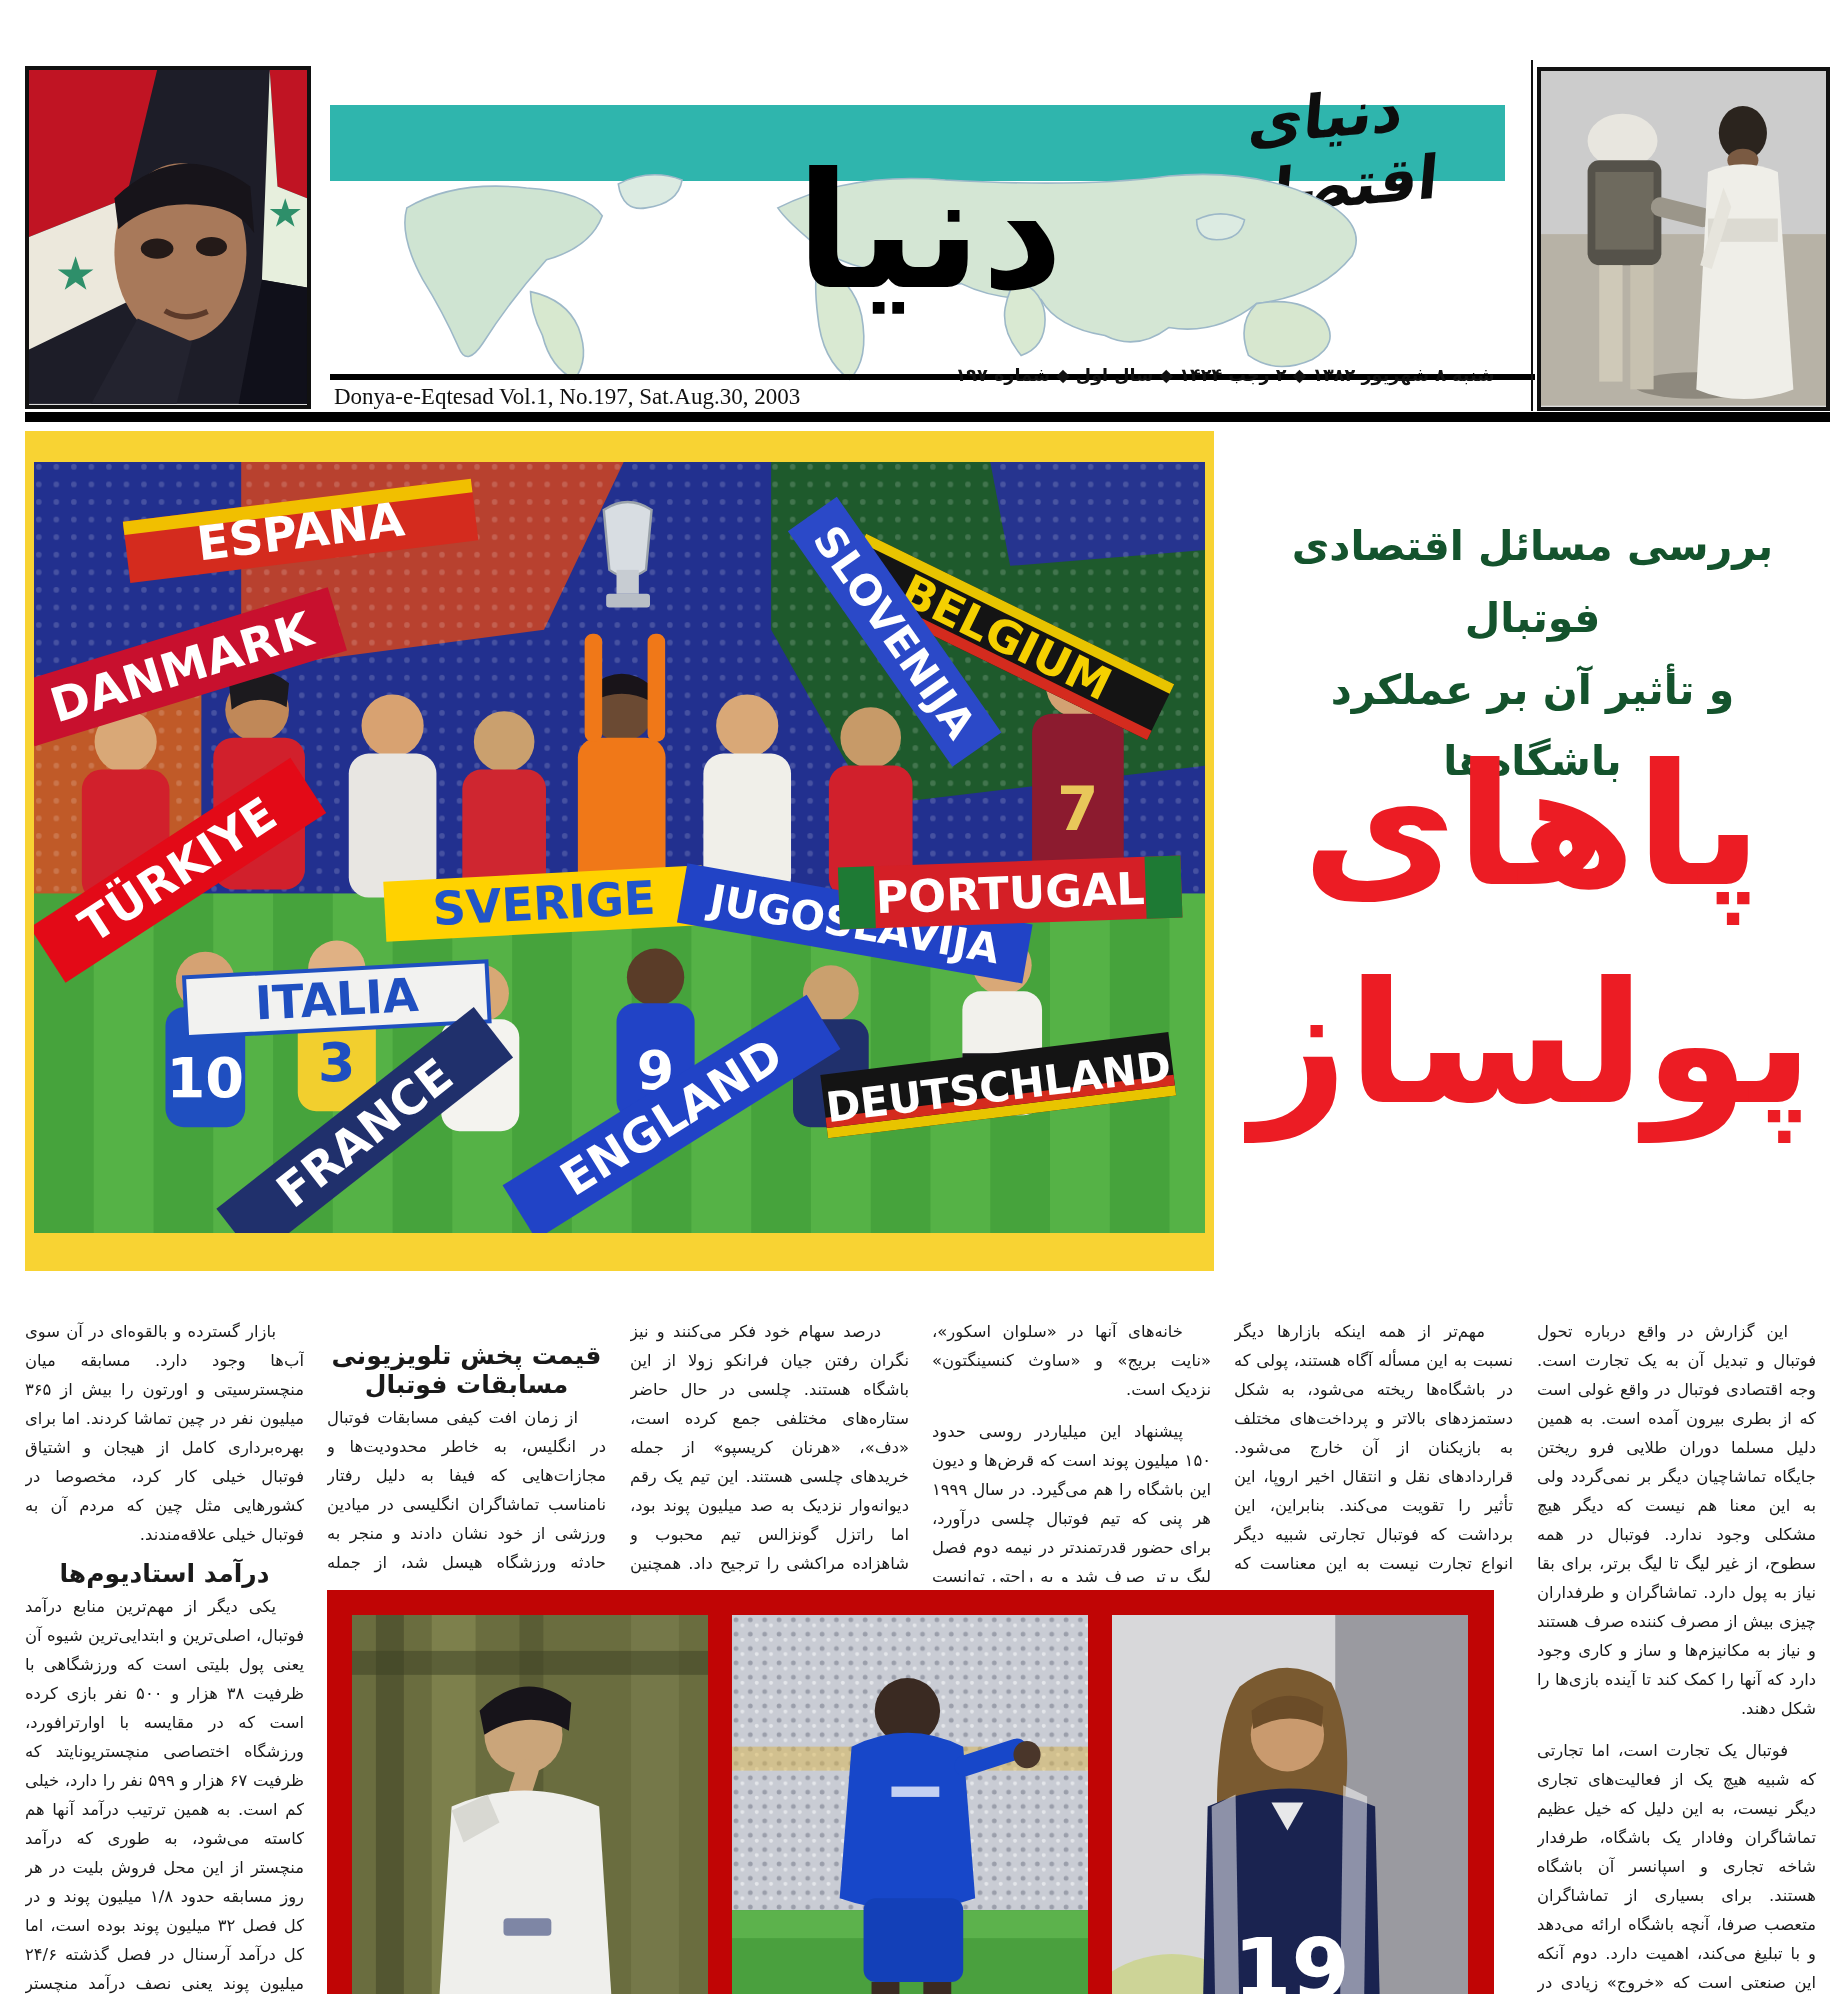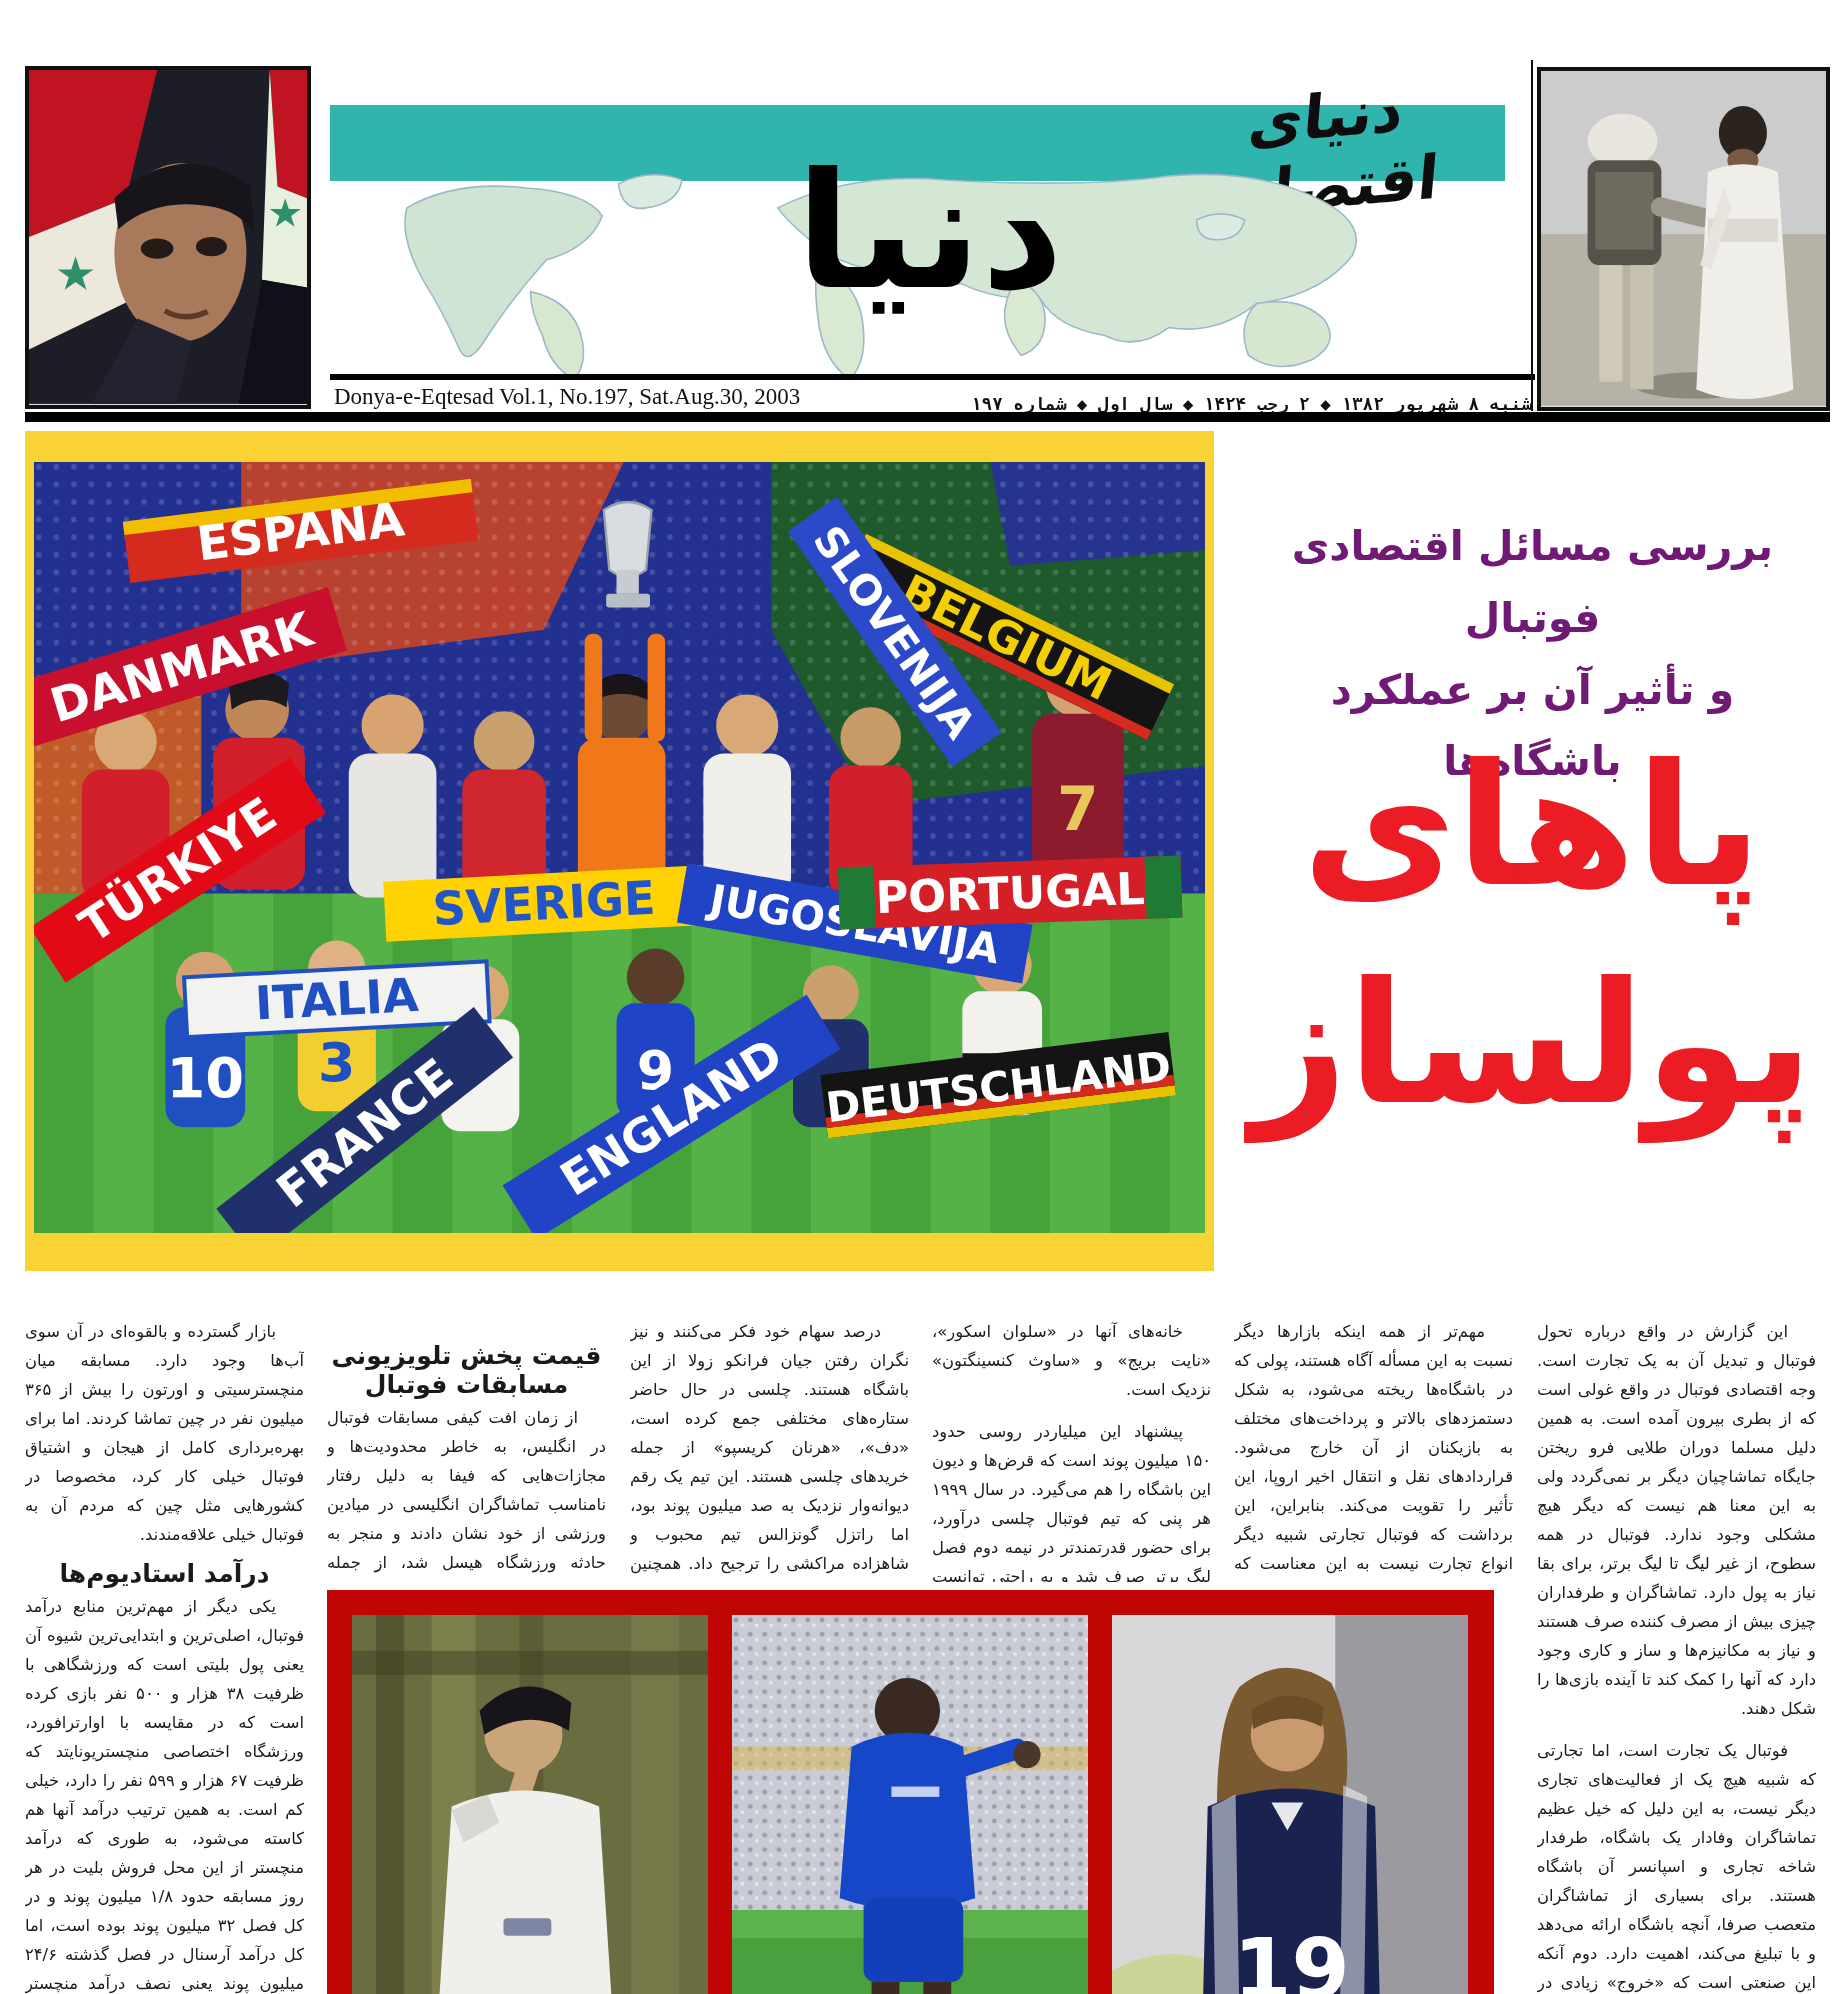--- a/index.html
+++ b/index.html
@@ -7,29 +7,29 @@
         font-family:"DejaVu Sans",sans-serif;color:#1a1a1a;}
   .abs{position:absolute;}
   
   .photo-frame{border:4.8px solid #111;box-sizing:border-box;overflow:hidden;background:#ddd;}
   #teal-bar{left:330px;top:105px;width:1175px;height:76px;background:#2fb5ad;}
   #masthead-logo{left:1245px;top:60px;width:279px;height:172px;display:flex;align-items:center;justify-content:center;
       font-size:60px;font-weight:900;color:#0d0d0d;transform:rotate(-5deg) skewX(-10deg);letter-spacing:-2.4px;}
   #masthead-word{left:790px;top:144px;width:279px;text-align:center;font-size:160px;font-weight:900;color:#000;line-height:1.1;}
   #thin-rule{left:330px;top:374px;width:1205px;height:5.6px;background:#000;}
   #dateline-en{left:334px;top:384px;width:598px;font-size:23px;color:#111;font-family:"Liberation Serif",serif;}
-  #dateline-fa{left:918px;top:394px;width:614px;text-align:right;direction:rtl;font-size:17.6px;font-weight:bold;color:#111;font-family:Liberation Mono, monospace;}
+  #dateline-fa{left:918px;top:365px;width:614px;text-align:center;direction:rtl;font-size:17.6px;font-weight:bold;color:#111;}
   #thick-rule{left:25px;top:412px;width:1805px;height:10.4px;background:#000;}
   #header-vline{left:1531px;top:60px;width:2px;height:351px;background:#111;}
   
   #main-photo{left:25px;top:431px;width:1189px;height:840px;background:#f8d333;
       padding:31px 8.8px 38px 8.8px;box-sizing:border-box;}
   #main-photo svg{width:100%;height:100%;display:block;}
   #kicker{left:1245px;top:511px;width:575px;text-align:center;direction:rtl;
-      color:#701a75;font-weight:bold;font-size:41px;line-height:1.75;}
+      color:#14532d;font-weight:bold;font-size:41px;line-height:1.75;}
   #headline{left:1237px;top:726px;width:590px;text-align:center;direction:rtl;color:#ec1c24;font-weight:bold;}
   #headline .hl1{font-size:168px;line-height:1.2;}
   #headline .hl2{font-size:168px;line-height:1.2;margin-top:16px;}
   
   .col{position:absolute;width:279px;direction:rtl;text-align:justify;font-size:16.4px;line-height:29px;overflow:hidden;}
   .col p{margin:0 0 0 0;text-indent:28px;}
   .col p + p{margin-top:13px;}
   .col-h{font-weight:bold;text-align:center;text-indent:0 !important;font-size:25px;margin:10.4px 0 4px 0;}
   #photo-strip{left:327px;top:1590px;width:1167px;height:575px;background:#c00505;
       display:flex;gap:24px;padding:25px;box-sizing:border-box;}

